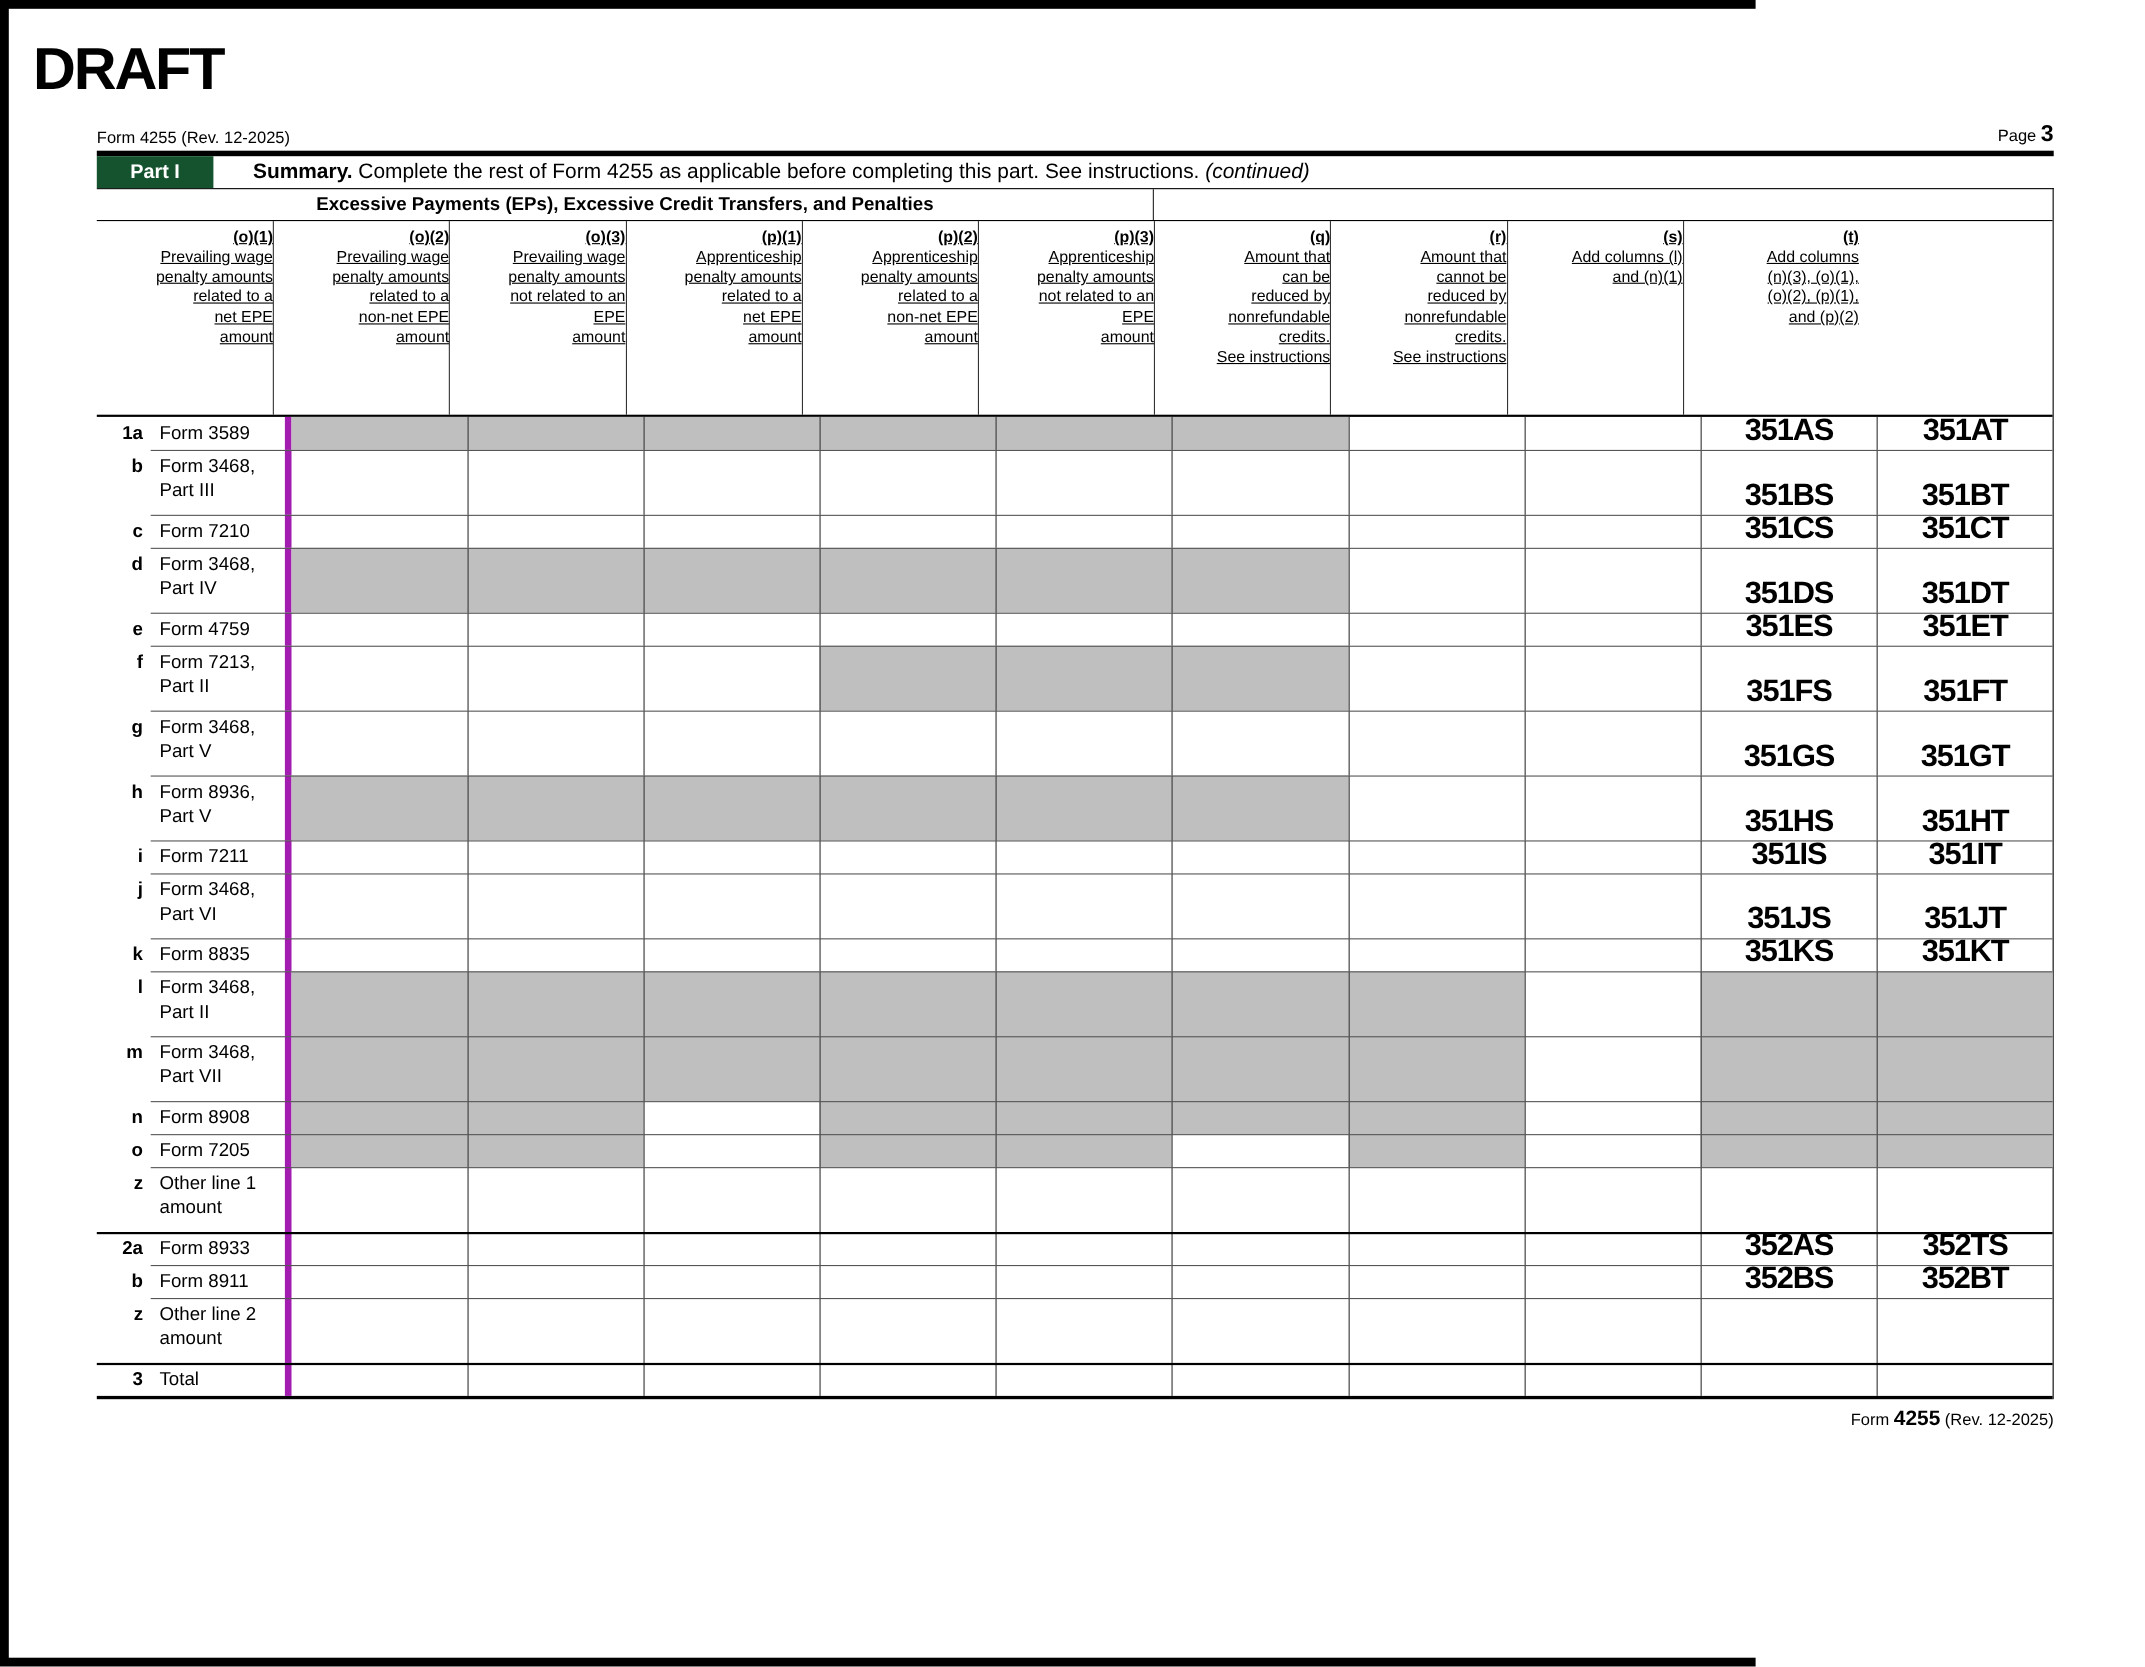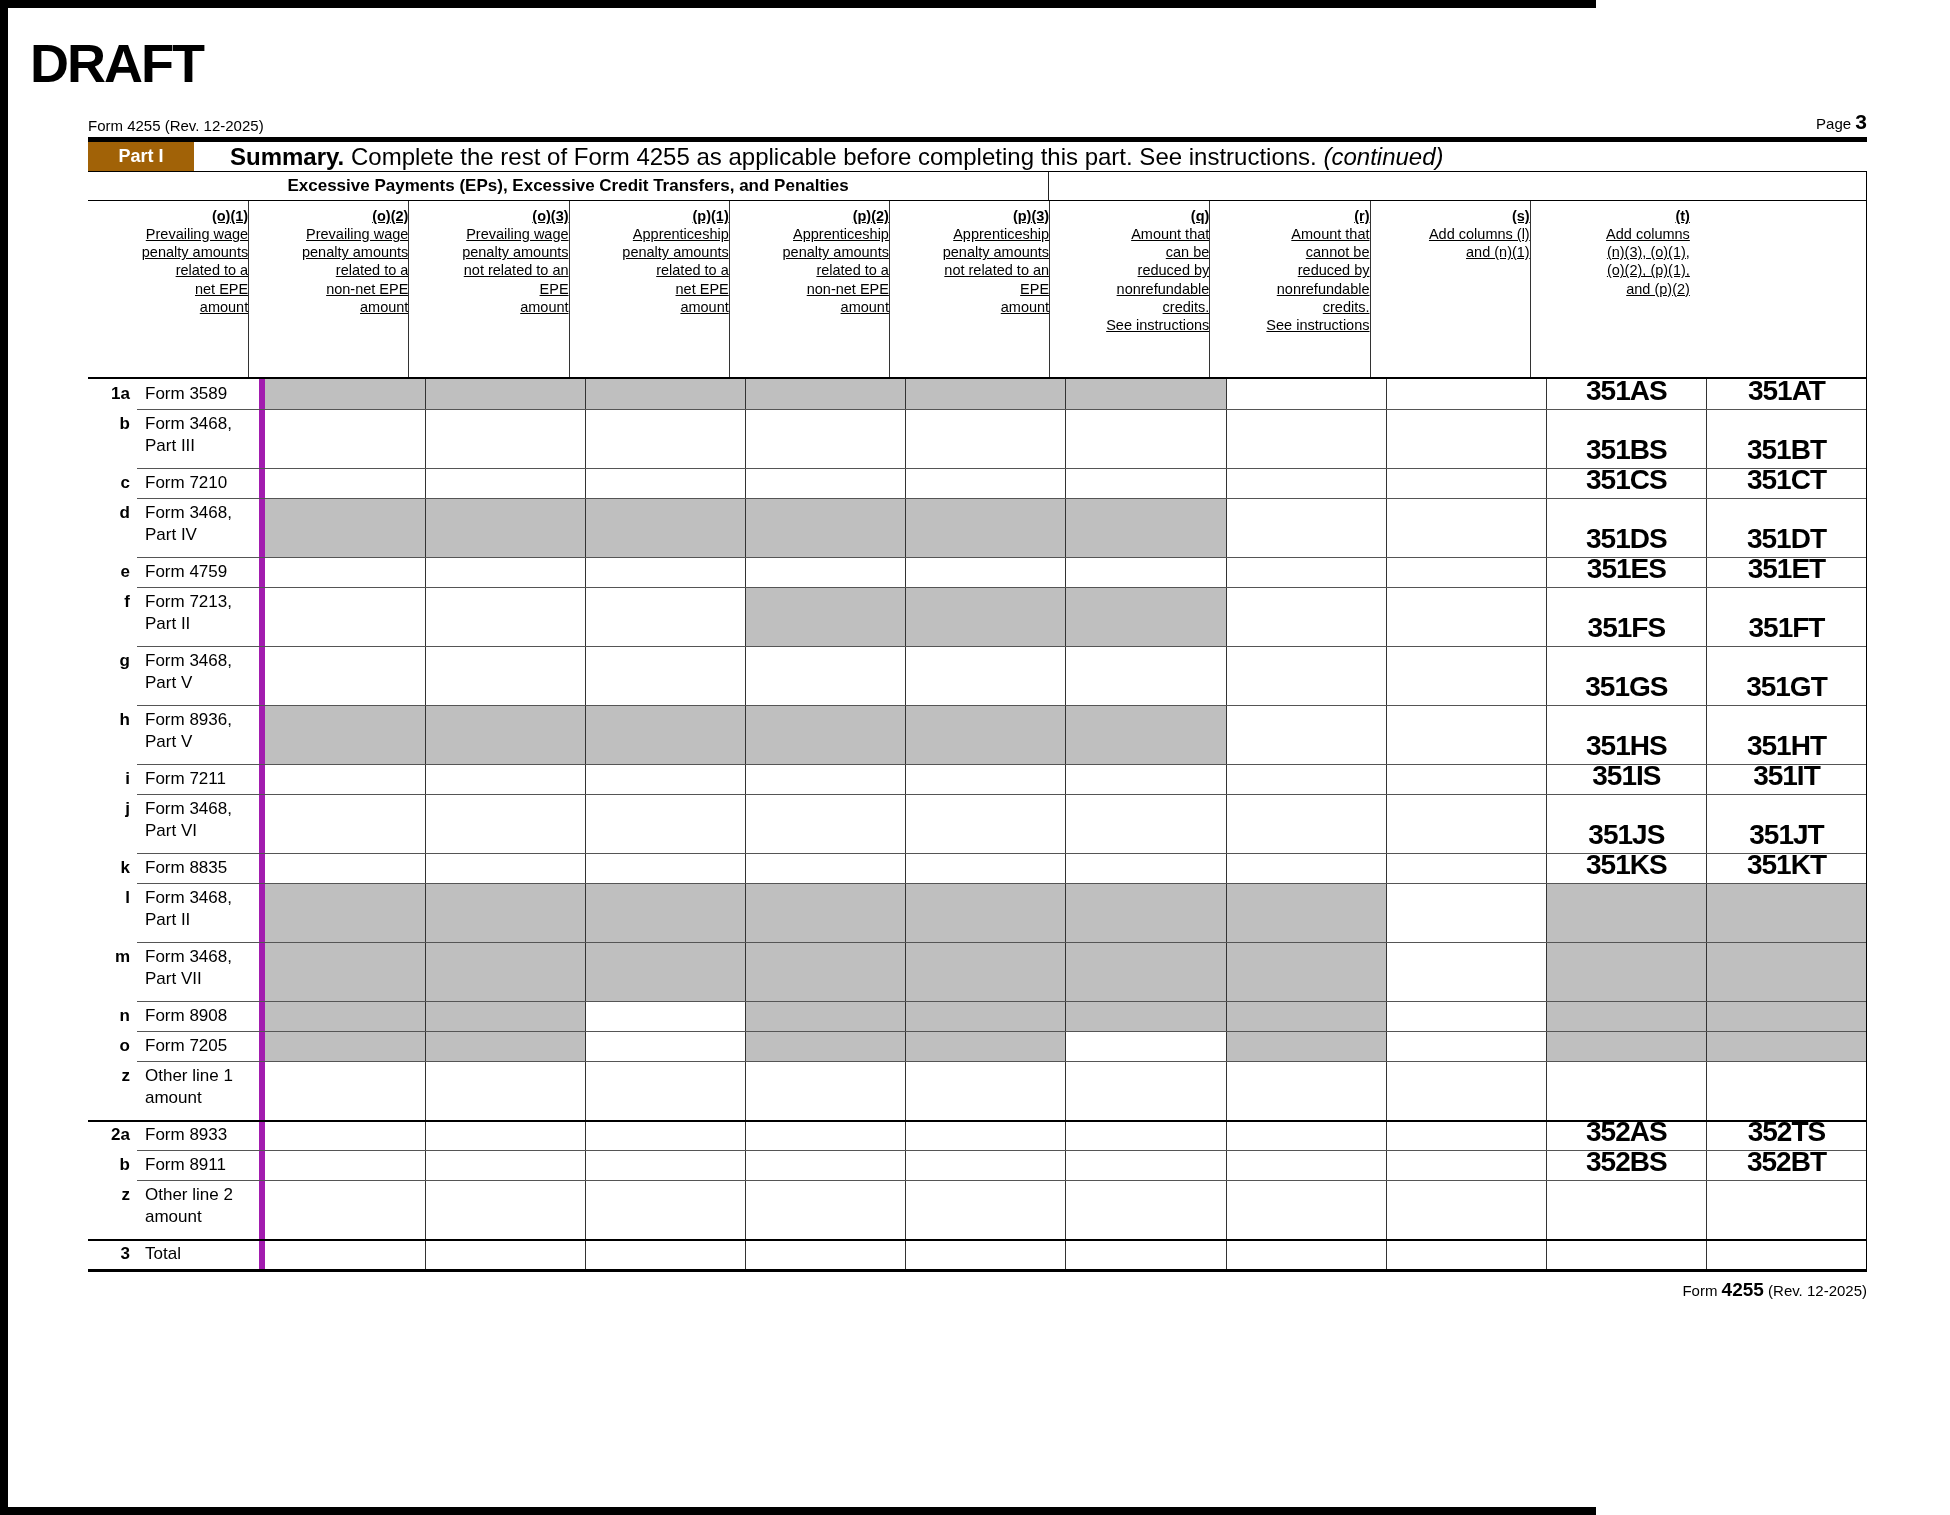--- a/index.html
+++ b/index.html
@@ -10,22 +10,22 @@
   .draft { margin:24px 0 0 22px; font-size:54px; font-weight:700; letter-spacing:-2px; }
 
   .hdr-line { width:1779px; margin:16px 0 0 80px; display:flex; justify-content:space-between; align-items:flex-end; }
   .form-id { font-size:15px; }
   .pageno { font-size:15px; }
   .pageno b { font-size:21px; font-weight:700; }
 
   .thickrule { width:1779px; margin-left:80px; height:5px; background:#000; margin-top:3px; }
 
   .part-row { width:1779px; margin-left:80px; height:29px; display:flex; align-items:center; }
-  .part-box { width:106px; height:29px; background:#a16207; color:#fff; font-weight:700; font-size:18px; display:flex; align-items:center; justify-content:center; }
-  .part-title { margin-left:36px; font-size:24px; white-space:nowrap; }
+  .part-box { width:106px; height:29px; background:#14532d; color:#fff; font-weight:700; font-size:18px; display:flex; align-items:center; justify-content:center; }
+  .part-title { margin-left:36px; font-size:19px; white-space:nowrap; }
   .part-title b { font-weight:700; }
   .part-title i { font-style:italic; }
 
   .table { width:1779px; margin-left:80px; border-top:1px solid #000; border-right:1px solid #000; --cw:160.2px; }
 
   .thead { display:flex; border-bottom:2px solid #000; }
   .th-label { width:177px; border-right:1px solid #222; display:flex; align-items:center; justify-content:center;
               font-weight:700; font-size:17px; line-height:1.3; text-align:center; white-space:pre-line; }
   .th-right { flex:1; }
   .group-row { display:flex; height:29px; border-bottom:1px solid #000; }

